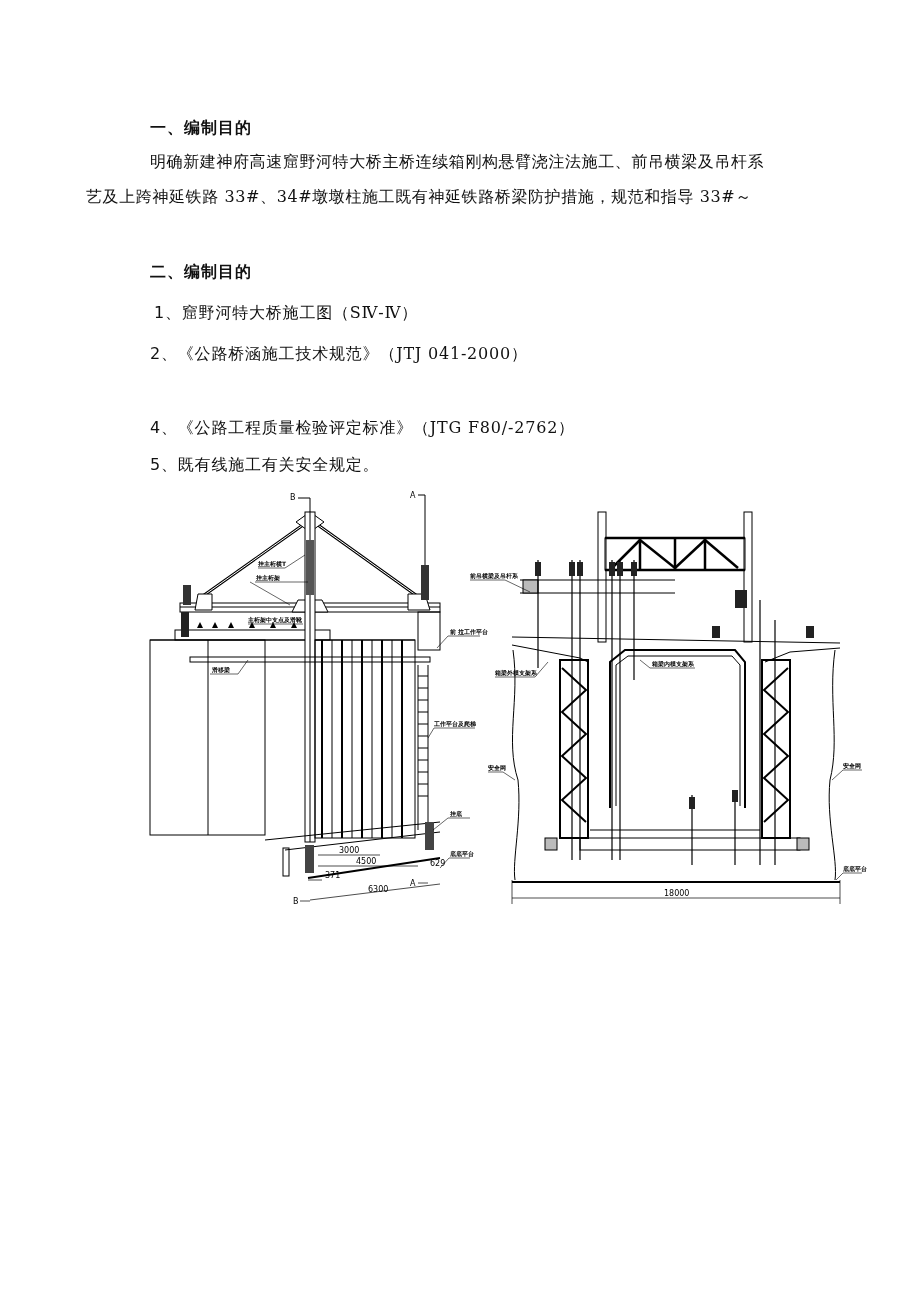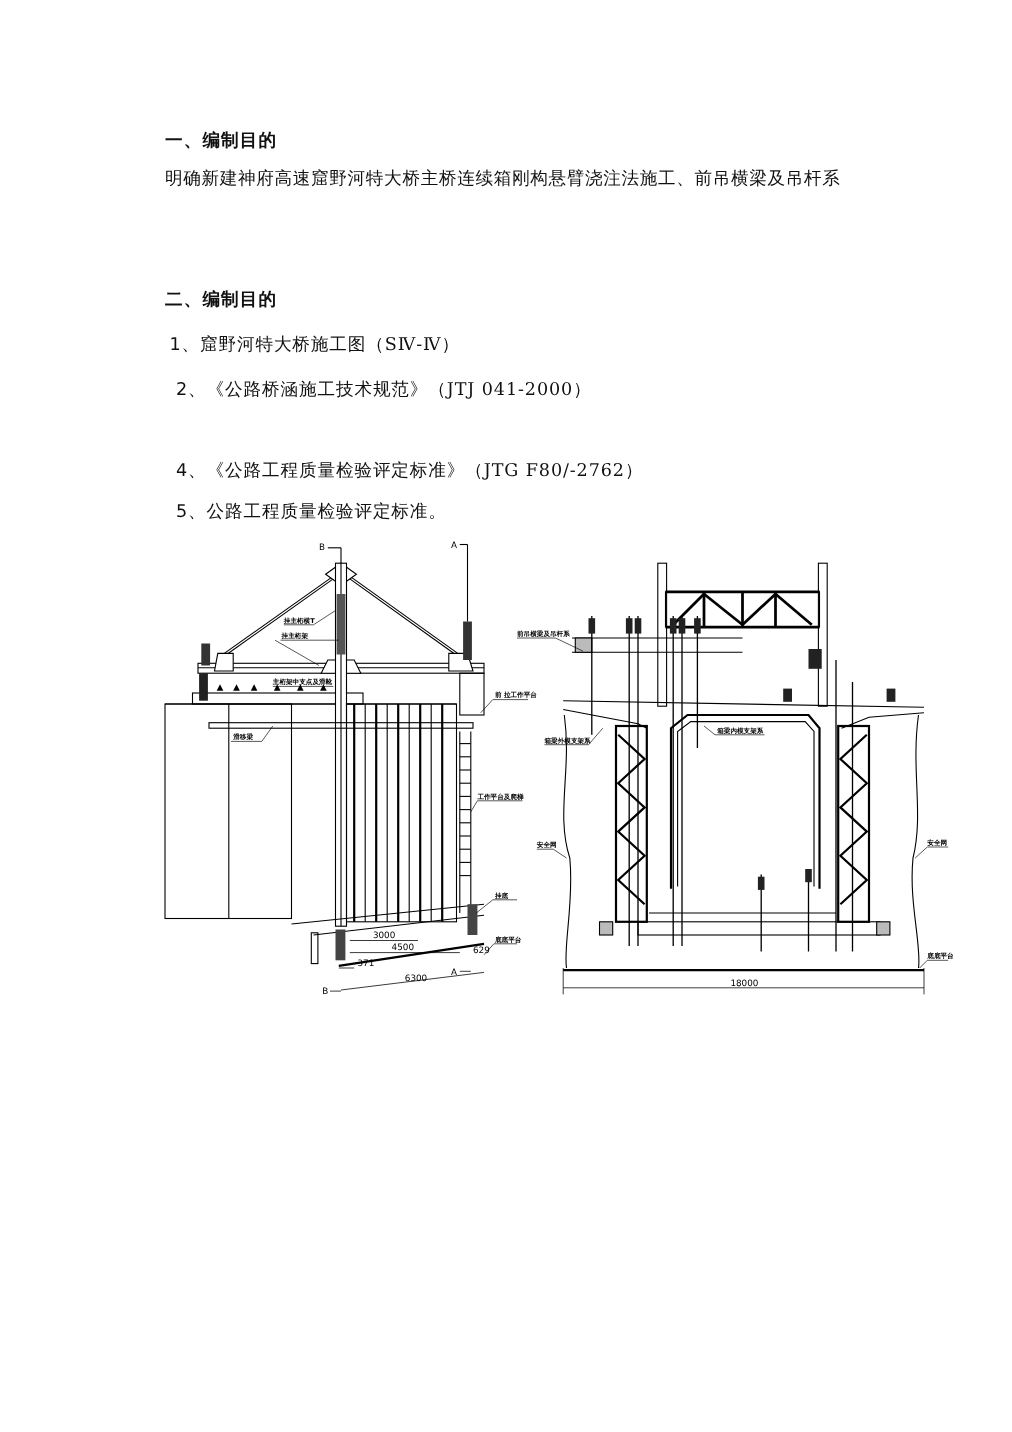--- a/index.html
+++ b/index.html
@@ -2,49 +2,50 @@
 <html><head>
 <meta charset="utf-8">
 <style>
   html, body { margin: 0; padding: 0; background: #ffffff; }
   body { width: 920px; height: 1302px; position: relative; overflow: hidden;
          font-family: "DejaVu Serif", "Liberation Serif", serif; color: #111; }
   .page { position: absolute; left: 0; top: 0; width: 736px; height: 1302px; }
   .heading { position: absolute; left: 150px; font-size: 16px; font-weight: bold;
              font-family: "DejaVu Sans", "Liberation Sans", sans-serif; letter-spacing: 1px; }
   .para { position: absolute; font-size: 16px; letter-spacing: 0.6px; white-space: nowrap; }
-  .item { position: absolute; left: 160px; font-size: 16px; letter-spacing: 0.8px; white-space: nowrap; }
+  .item { position: absolute; left: 150px; font-size: 16px; letter-spacing: 0.8px; white-space: nowrap; }
   .item .num { font-family: "DejaVu Sans", "Liberation Sans", sans-serif; }
   svg.diagram { position: absolute; left: 0; top: 480px; }
   svg text { font-family: "DejaVu Sans", "Liberation Sans", sans-serif; fill: #000; }
   .lbl { font-size: 6px; font-weight: bold; }
   .dim { font-size: 8px; }
 </style>
 </head>
 <body>
 
 <div class="page">
 
   <div class="heading" style="top:118px;">一、编制目的</div>
 
   <div class="para" style="left:150px; top:152px;">明确新建神府高速窟野河特大桥主桥连续箱刚构悬臂浇注法施工、前吊横梁及吊杆系</div>
+  <div class="para" style="left:86px; top:187px;">艺及上跨神延铁路 33#、34#墩墩柱施工既有神延铁路桥梁防护措施，规范和指导 33#～</div>
 
   <div class="heading" style="top:262px;">二、编制目的</div>
 
   <div class="item" style="top:303px; left:154px;">
     <span class="num">1</span><span>、窟野河特大桥施工图（SⅣ-Ⅳ）</span>
   </div>
   <div class="item" style="top:344px;">
     <span class="num">2</span><span>、《公路桥涵施工技术规范》（JTJ 041-2000）</span>
   </div>
   <div class="item" style="top:418px;">
     <span class="num">4</span><span>、《公路工程质量检验评定标准》（JTG F80/-2762）</span>
   </div>
   <div class="item" style="top:455px;">
-    <span class="num">5</span><span>、公路工程质量检验评定标准。</span>
+    <span class="num">5</span><span>、既有线施工有关安全规定。</span>
   </div>
 
   <svg class="diagram" width="920" height="440" viewBox="0 480 920 440" stroke="#000" fill="none" stroke-width="1">
 
     <g>
 
       <rect x="150" y="640" width="115" height="195"></rect>
       <line x1="208" y1="640" x2="208" y2="835"></line>
 
       <line x1="150" y1="640" x2="415" y2="640"></line>

